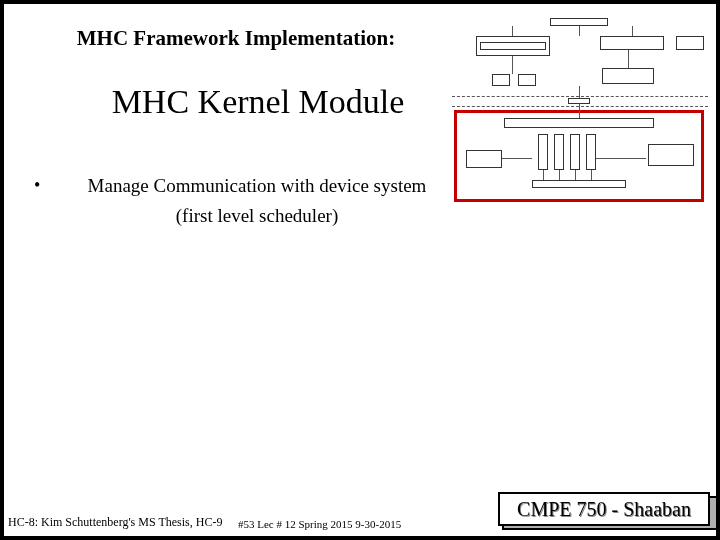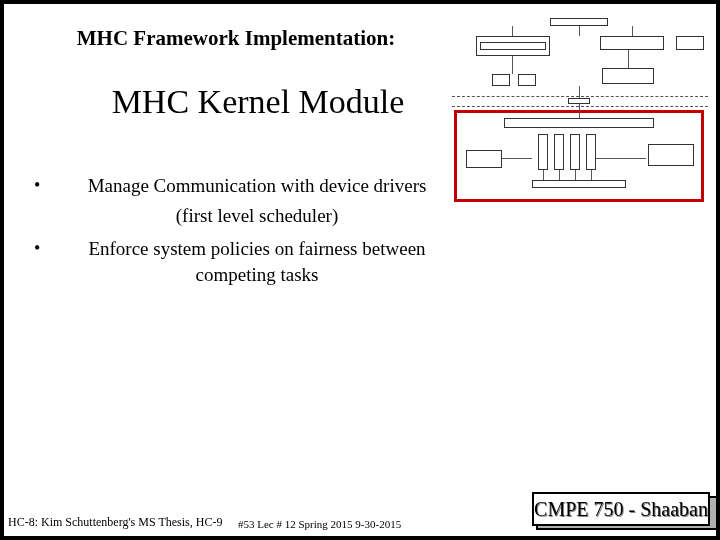--- a/index.html
+++ b/index.html
@@ -112,44 +112,43 @@
     position: absolute;
     width: 222px;
     height: 34px;
     left: 4px;
     top: 4px;
     background: #b0b0b0;
     border: 2px solid #000;
   }
   .badge-front {
     position: relative;
-    width: 178px;
+    width: 212px;
     height: 34px;
     background: #fff;
     border: 2px solid #000;
     font-size: 20px;
     text-align: center;
     line-height: 30px;
     color: #000;
   }
   .badge-front span { text-shadow: 1px 1px 0 #888; }
 </style>
 </head>
 <body>
 
 <div class="content">
   <div class="pre-title">MHC Framework Implementation:</div>
   <div class="main-title">MHC Kernel Module</div>
 
   <ul class="bullets">
-    <li>Manage Communication with device drivers</li>
+    <li>Manage Communication with device system</li>
   </ul>
   <div class="indent-line">(first level scheduler)</div>
   <ul class="bullets">
-    <li>Enforce system policies on fairness between competing tasks</li>
   </ul>
 </div>
 
 <div class="diagram">
 
   <div class="dbox" style="left:98px; top:0; width:58px; height:8px;"></div>
 
   <div class="dbox" style="left:24px; top:18px; width:74px; height:20px;"></div>
   <div class="dbox" style="left:28px; top:24px; width:66px; height:8px;"></div>
   <div class="dbox" style="left:148px; top:18px; width:64px; height:14px;"></div>

